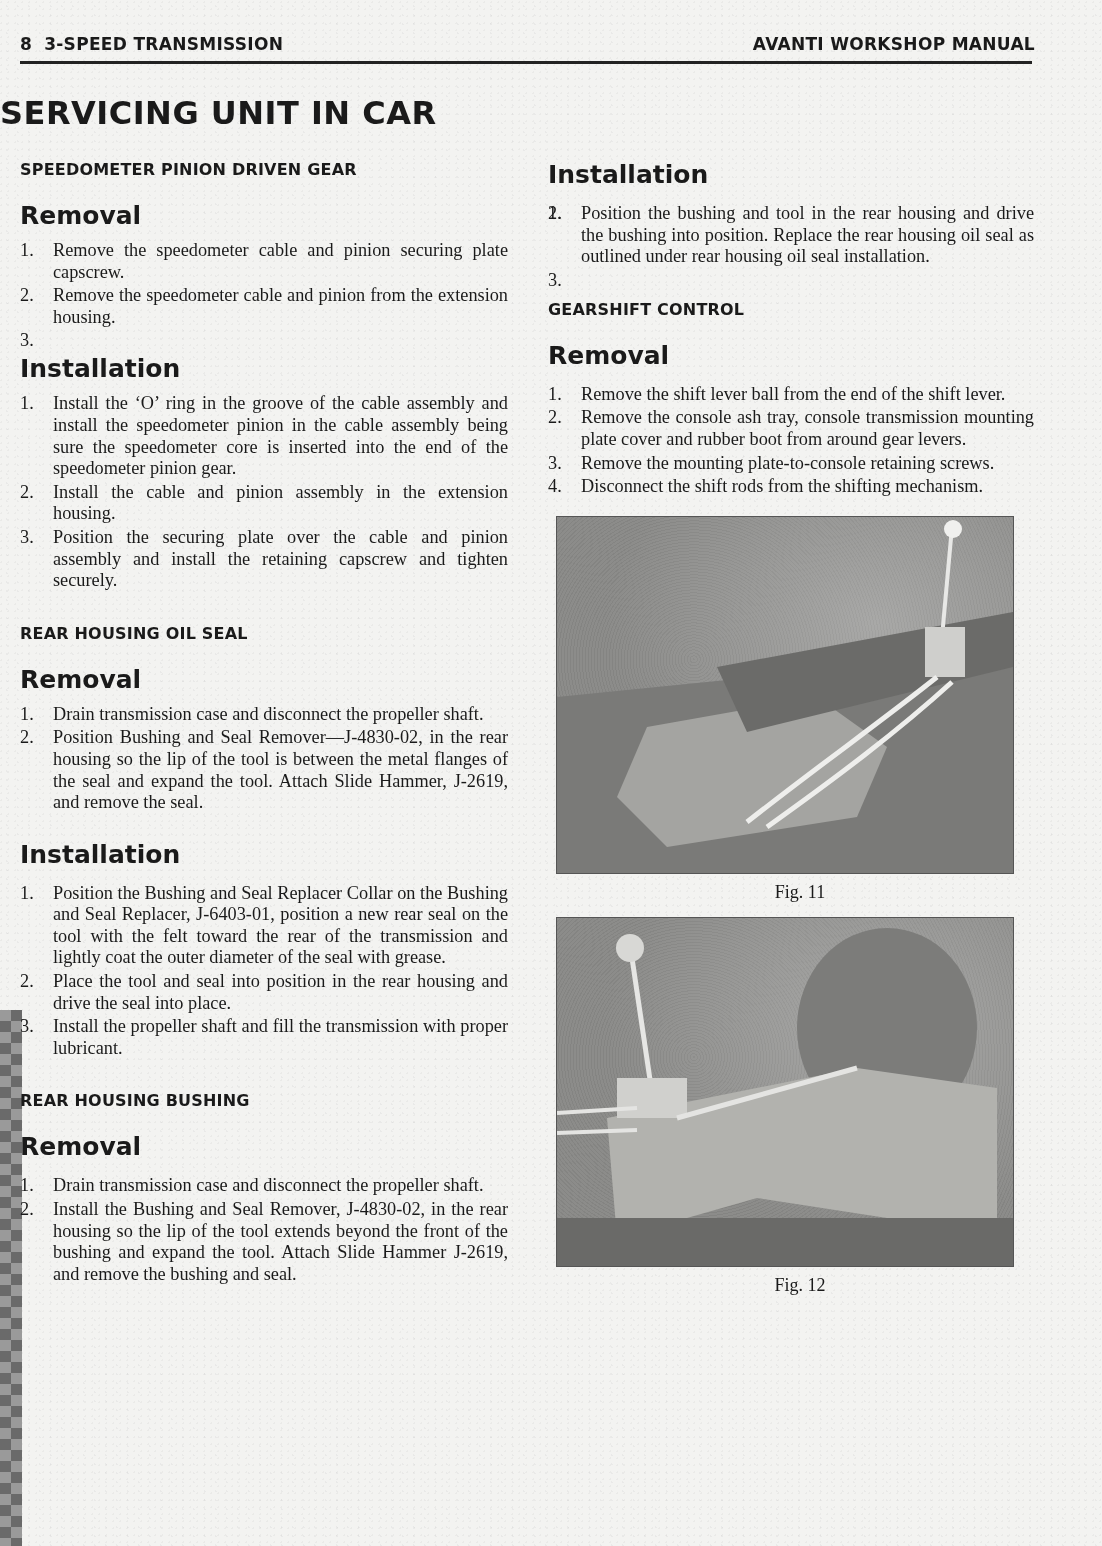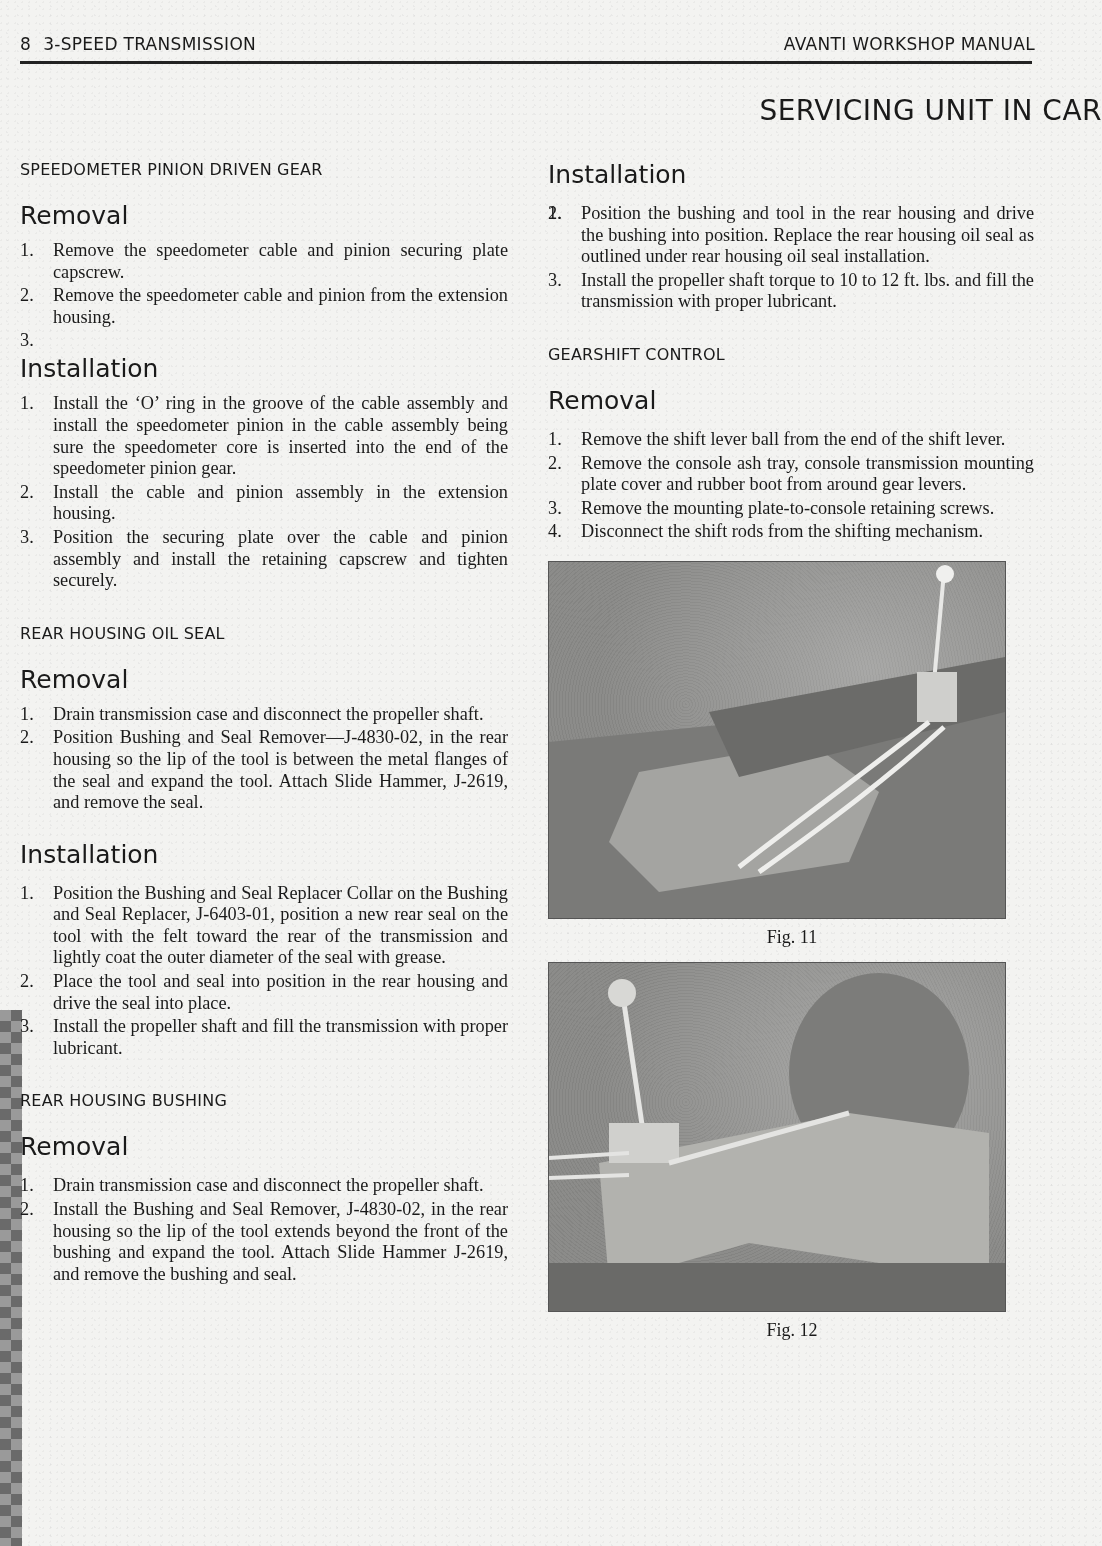--- a/index.html
+++ b/index.html
@@ -17,49 +17,49 @@
       #f3f3f1;
   }
   .checker {
     position: absolute; left: 0; top: 1010px; width: 22px; height: 536px;
     background-color: #9a9a9a;
     background-image:
       linear-gradient(45deg, #6a6a6a 25%, transparent 25%, transparent 75%, #6a6a6a 75%),
       linear-gradient(45deg, #6a6a6a 25%, transparent 25%, transparent 75%, #6a6a6a 75%);
     background-size: 22px 22px; background-position: 0 0, 11px 11px;
   }
-  .sans { font-family: "DejaVu Sans", sans-serif; font-weight: normal; }
+  .sans { font-family: "DejaVu Sans", sans-serif; font-weight: bold; }
   .running-head {
     position: absolute; top: 34px; font-size: 17px; letter-spacing: 0.3px;
   }
   .rh-left { left: 20px; }
   .rh-left .pgno { margin-right: 12px; }
   .rh-right { right: 67px; }
   .head-rule {
     position: absolute; left: 20px; width: 1012px; top: 61px; height: 3px; background: #222;
   }
   .page-title {
-    position: absolute; left: 0; width: 1102px; top: 94px; text-align: right;
-    font-size: 28px; letter-spacing: 0.5px;
+    position: absolute; left: 0; width: 1102px; top: 94px; text-align: left;
+    font-size: 32px; letter-spacing: 0.5px;
   }
   .col { position: absolute; }
   .col-left { left: 20px; top: 160px; width: 488px; }
   .col-right { left: 548px; top: 160px; width: 486px; }
   .section-heading { font-size: 16px; margin: 0 0 22px 0; letter-spacing: 0.2px; }
   .sub-heading { font-size: 25px; margin: 0 0 10px 0; }
   ol.steps { list-style: none; margin: 0; padding: 0; }
   ol.steps li {
     position: relative; padding-left: 33px; font-size: 18.3px; line-height: 21.6px;
     text-align: justify; margin-bottom: 2px;
   }
   ol.steps li .num { position: absolute; left: 0; top: 0; }
   .gap-s { height: 24px; }
   .gap-m { height: 30px; }
   .figure {
-    position: relative; width: 488px; margin-left: 0;
+    position: relative; width: 488px; margin-left: 8px;
   }
   .photo {
     width: 456px; height: 356px; position: relative; overflow: hidden;
     background:
       radial-gradient(ellipse at 70% 30%, rgba(255,255,255,0.25), transparent 60%),
       repeating-radial-gradient(circle at 30% 40%, rgba(0,0,0,0.06) 0 1px, transparent 1px 3px),
       #8c8c8a;
     border: 1px solid #555;
   }
   .photo svg { position: absolute; left: 0; top: 0; }
@@ -117,21 +117,21 @@
       <li><span class="num">1.</span><span>Drain transmission case and disconnect the propeller shaft.</span></li>
       <li><span class="num">2.</span><span>Install the Bushing and Seal Remover, J-4830-02, in the rear housing so the lip of the tool extends beyond the front of the bushing and expand the tool. Attach Slide Hammer J-2619, and remove the bushing and seal.</span></li>
     </ol>
   </div>
 
   <div class="col col-right">
     <div class="sub-heading sans" style="margin-bottom:14px">Installation</div>
     <ol class="steps">
       <li><span class="num">1.</span></li>
       <li><span class="num">2.</span><span>Position the bushing and tool in the rear housing and drive the bushing into position. Replace the rear housing oil seal as outlined under rear housing oil seal installation.</span></li>
-      <li><span class="num">3.</span><span>Install the propeller shaft torque to 10 to 12 ft. lbs. and fill the transmission with proper lubricant.</span></li>
+      <li><span class="num">3.</span></li>
     </ol>
     <div class="gap-m"></div>
 
     <div class="section-heading sans">GEARSHIFT CONTROL</div>
     <div class="sub-heading sans" style="margin-bottom:14px">Removal</div>
     <ol class="steps">
       <li><span class="num">1.</span><span>Remove the shift lever ball from the end of the shift lever.</span></li>
       <li><span class="num">2.</span><span>Remove the console ash tray, console transmission mounting plate cover and rubber boot from around gear levers.</span></li>
       <li><span class="num">3.</span><span>Remove the mounting plate-to-console retaining screws.</span></li>
       <li><span class="num">4.</span><span>Disconnect the shift rods from the shifting mechanism.</span></li>

